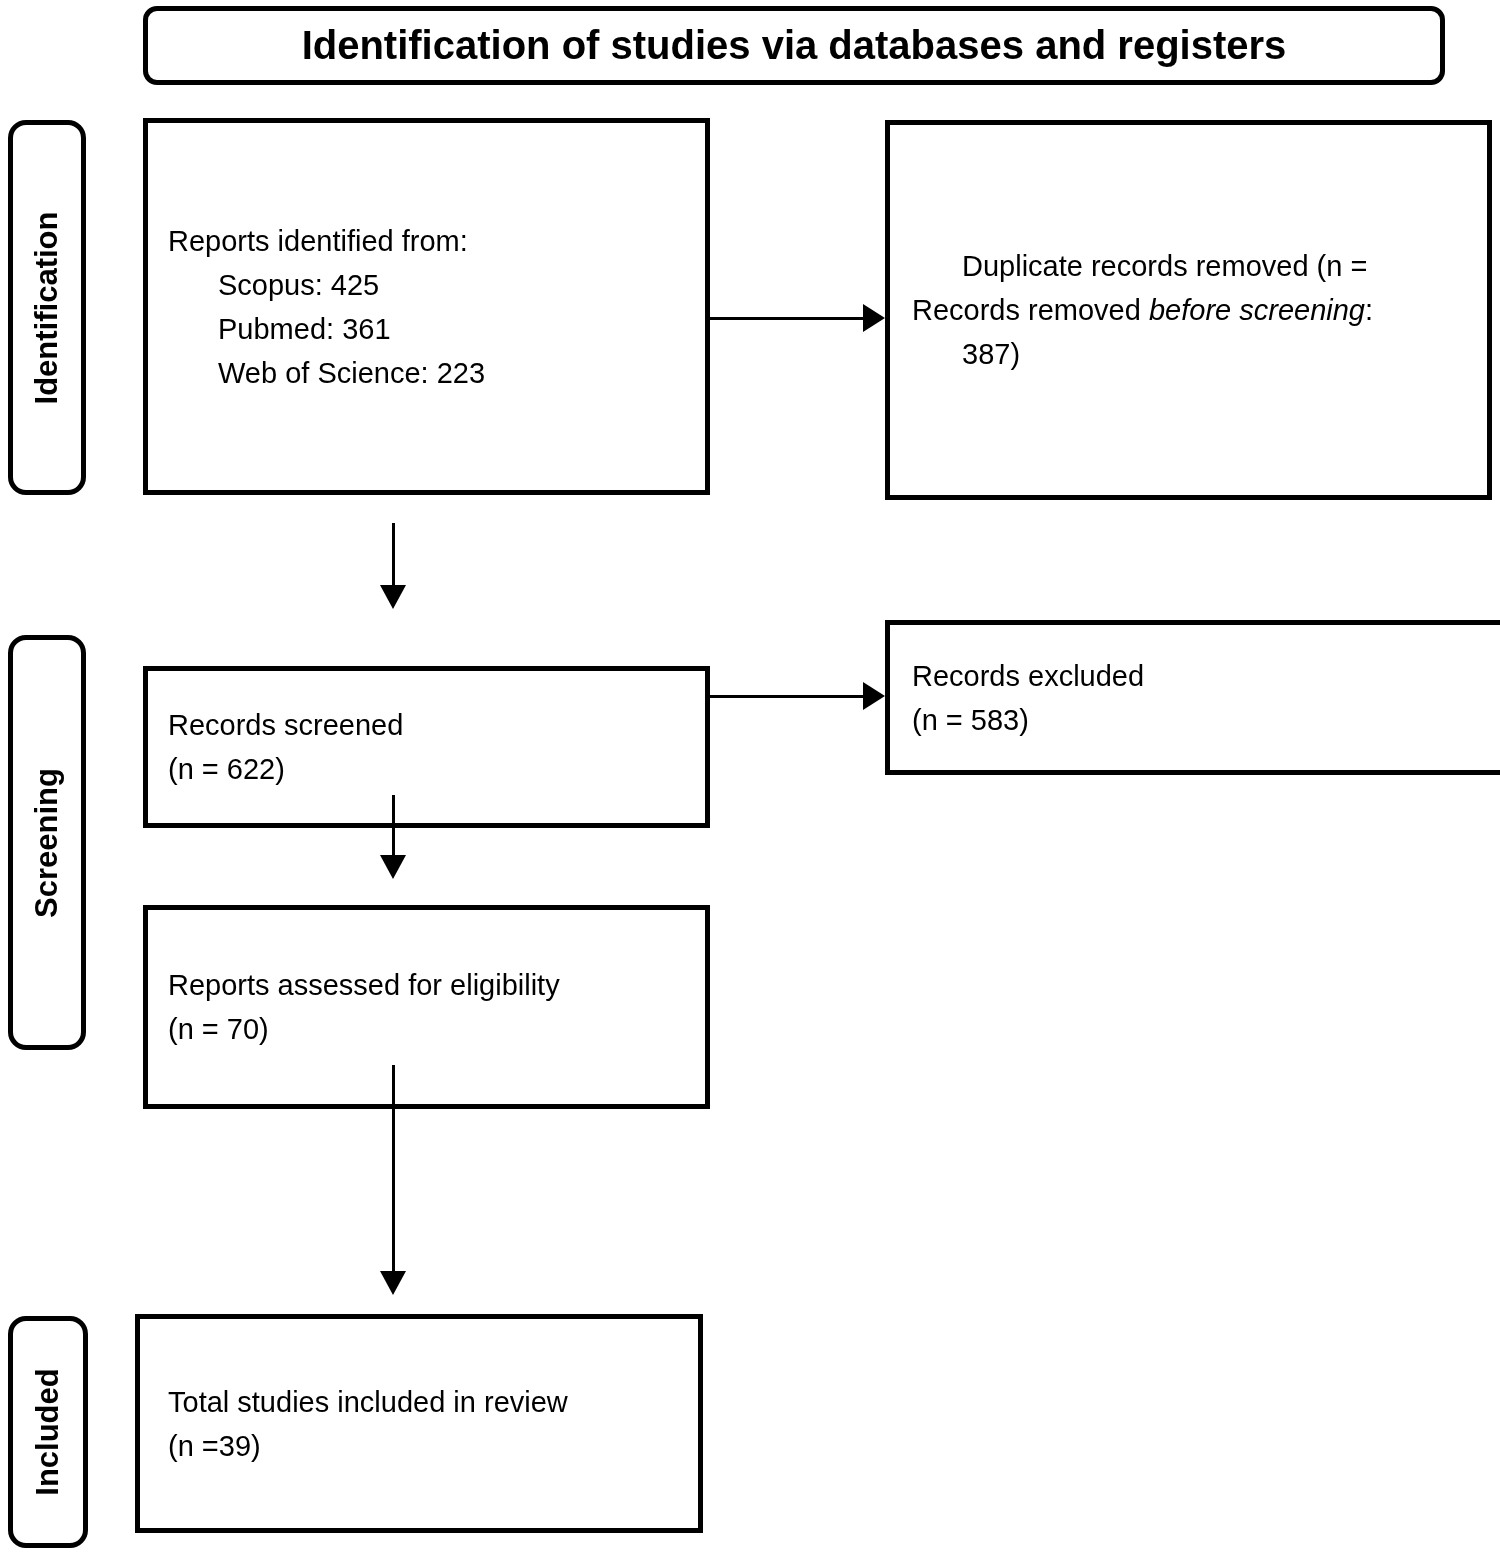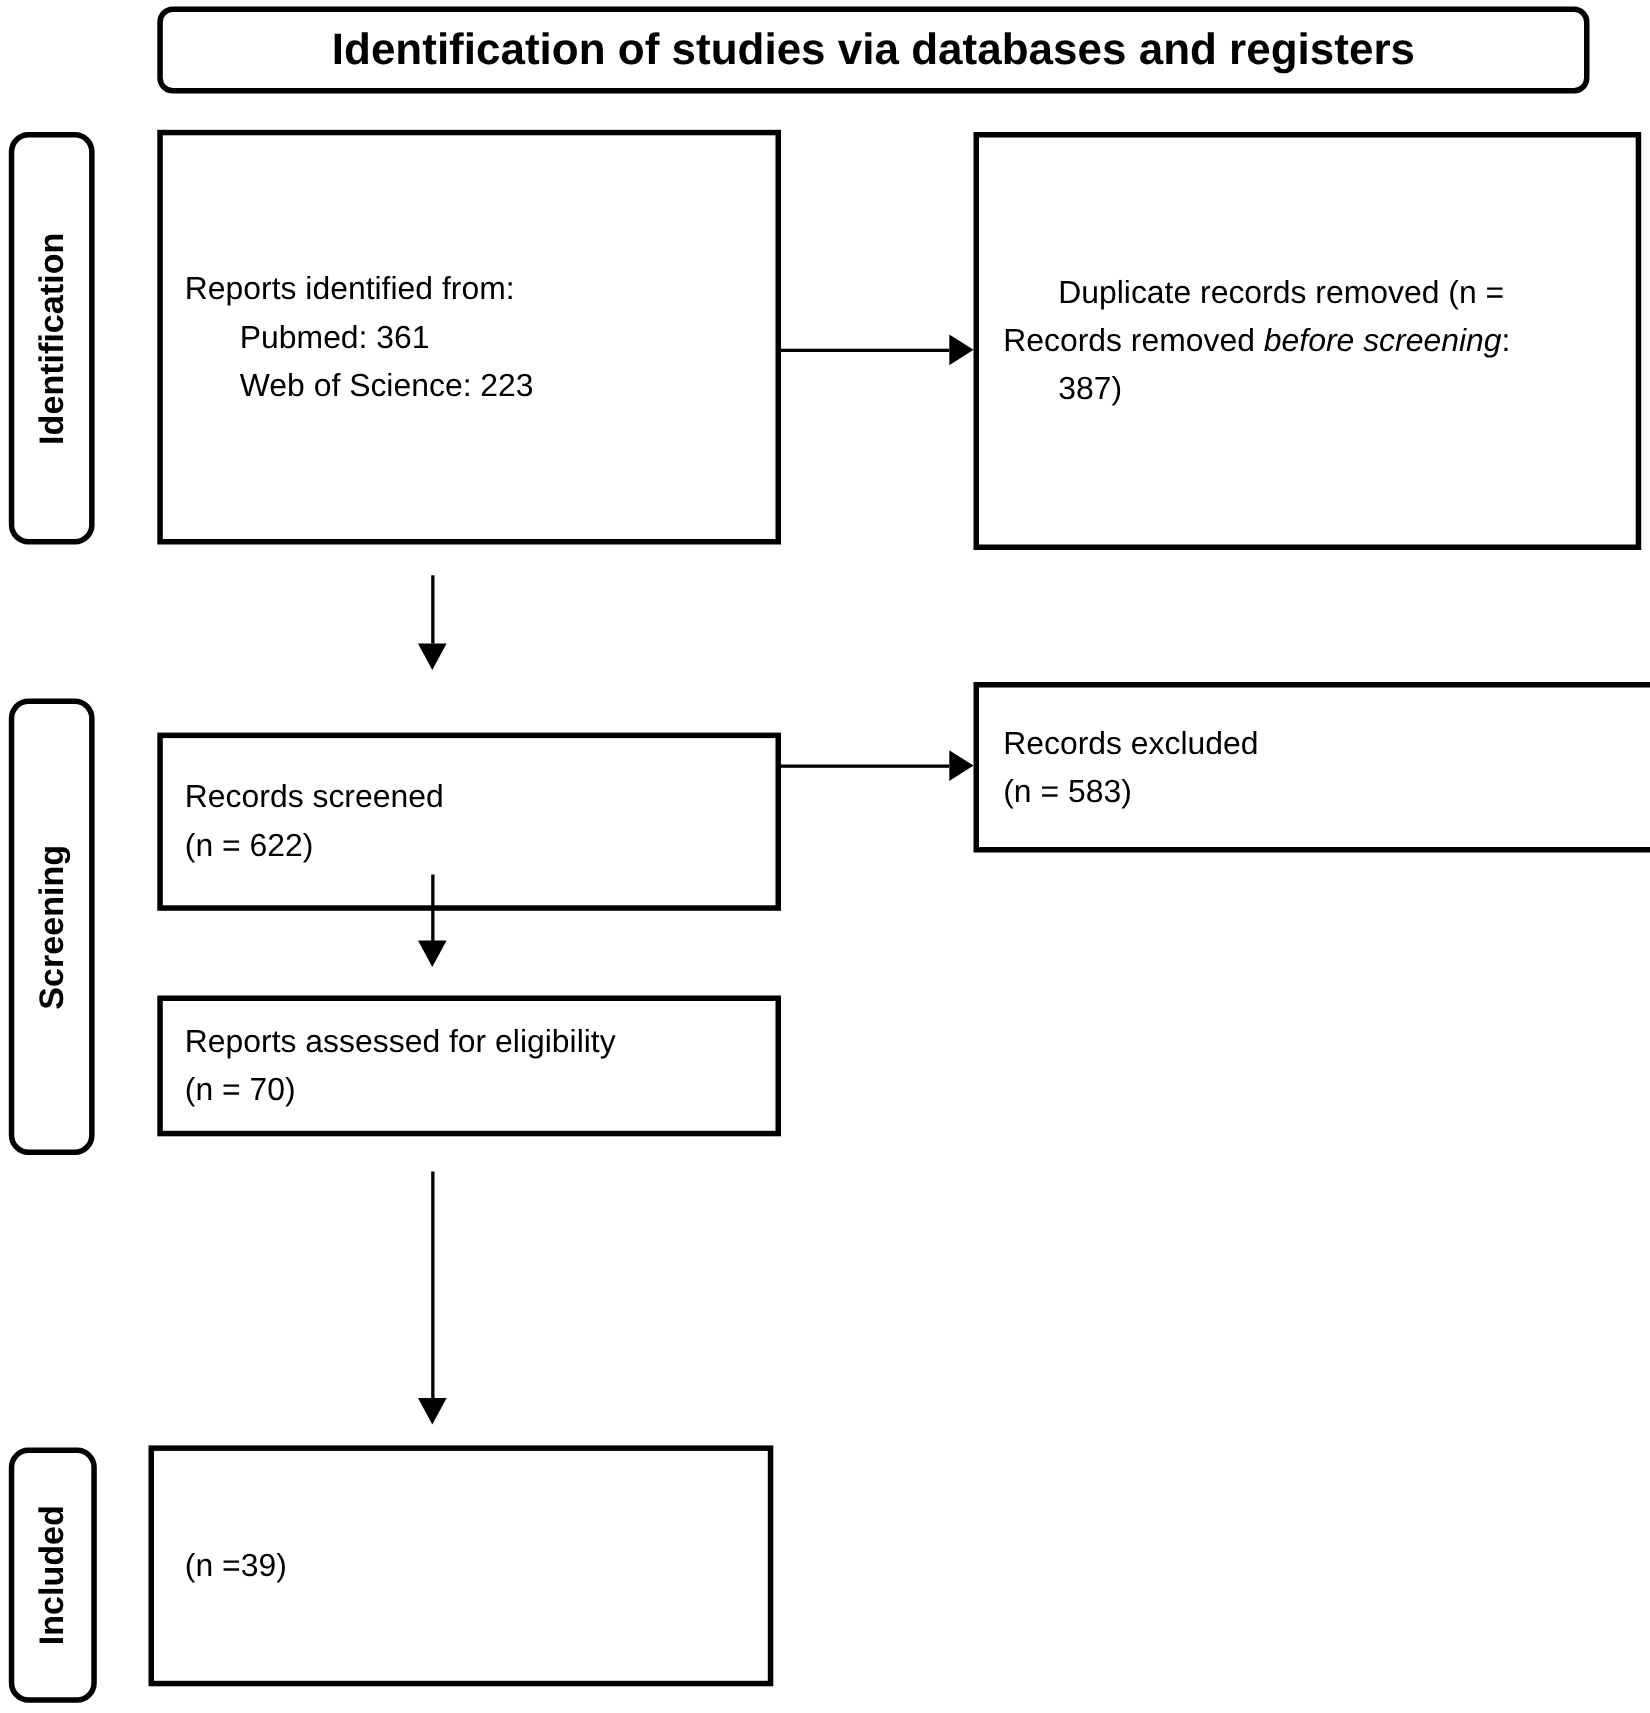--- a/index.html
+++ b/index.html
@@ -95,20 +95,21 @@
   <div class="header-box" style="left:143px; top:6px; width:1302px; height:79px;">
     <span>Identification of studies via databases and registers</span>
   </div>
 
   <div class="side-label" style="left:8px; top:120px; width:78px; height:375px;">
     <span>Identification</span>
   </div>
 
   <div class="fbox" style="left:143px; top:118px; width:567px; height:377px; padding-left:20px;">
     <div class="line">Reports identified from:</div>
+    <div class="line indent">Scopus: 425</div>
     <div class="line indent">Pubmed: 361</div>
     <div class="line indent">Web of Science: 223</div>
   </div>
 
   <div class="fbox" style="left:885px; top:120px; width:607px; height:380px; padding-left:22px; padding-right:10px;">
     <div class="line indent">Duplicate records removed (n =</div>
     <div class="line"><span>Records removed </span><span class="italic">before screening</span><span>:</span></div>
     <div class="line indent">387)</div>
   </div>
 
@@ -139,31 +140,32 @@
   <div>
     <div class="hline" style="left:710px; top:695px; width:153px;"></div>
     <div class="arrow-right" style="left:863px; top:682px;"></div>
   </div>
 
   <div>
     <div class="vline" style="left:392px; top:795px; height:62px;"></div>
     <div class="arrow-down" style="left:380px; top:855px;"></div>
   </div>
 
-  <div class="fbox" style="left:143px; top:905px; width:567px; height:128px; padding-left:20px;">
+  <div class="fbox" style="left:143px; top:905px; width:567px; height:204px; padding-left:20px;">
     <div class="line">Reports assessed for eligibility</div>
     <div class="line">(n = 70)</div>
   </div>
 
   <div>
     <div class="vline" style="left:392px; top:1065px; height:208px;"></div>
     <div class="arrow-down" style="left:380px; top:1271px;"></div>
   </div>
 
   <div class="side-label" style="left:8px; top:1316px; width:80px; height:232px;">
     <span>Included</span>
   </div>
 
   <div class="fbox" style="left:135px; top:1314px; width:568px; height:219px; padding-left:28px;">
+    <div class="line">Total studies included in review</div>
     <div class="line">(n =39)</div>
   </div>
 
 </div>
 
 </body></html>

